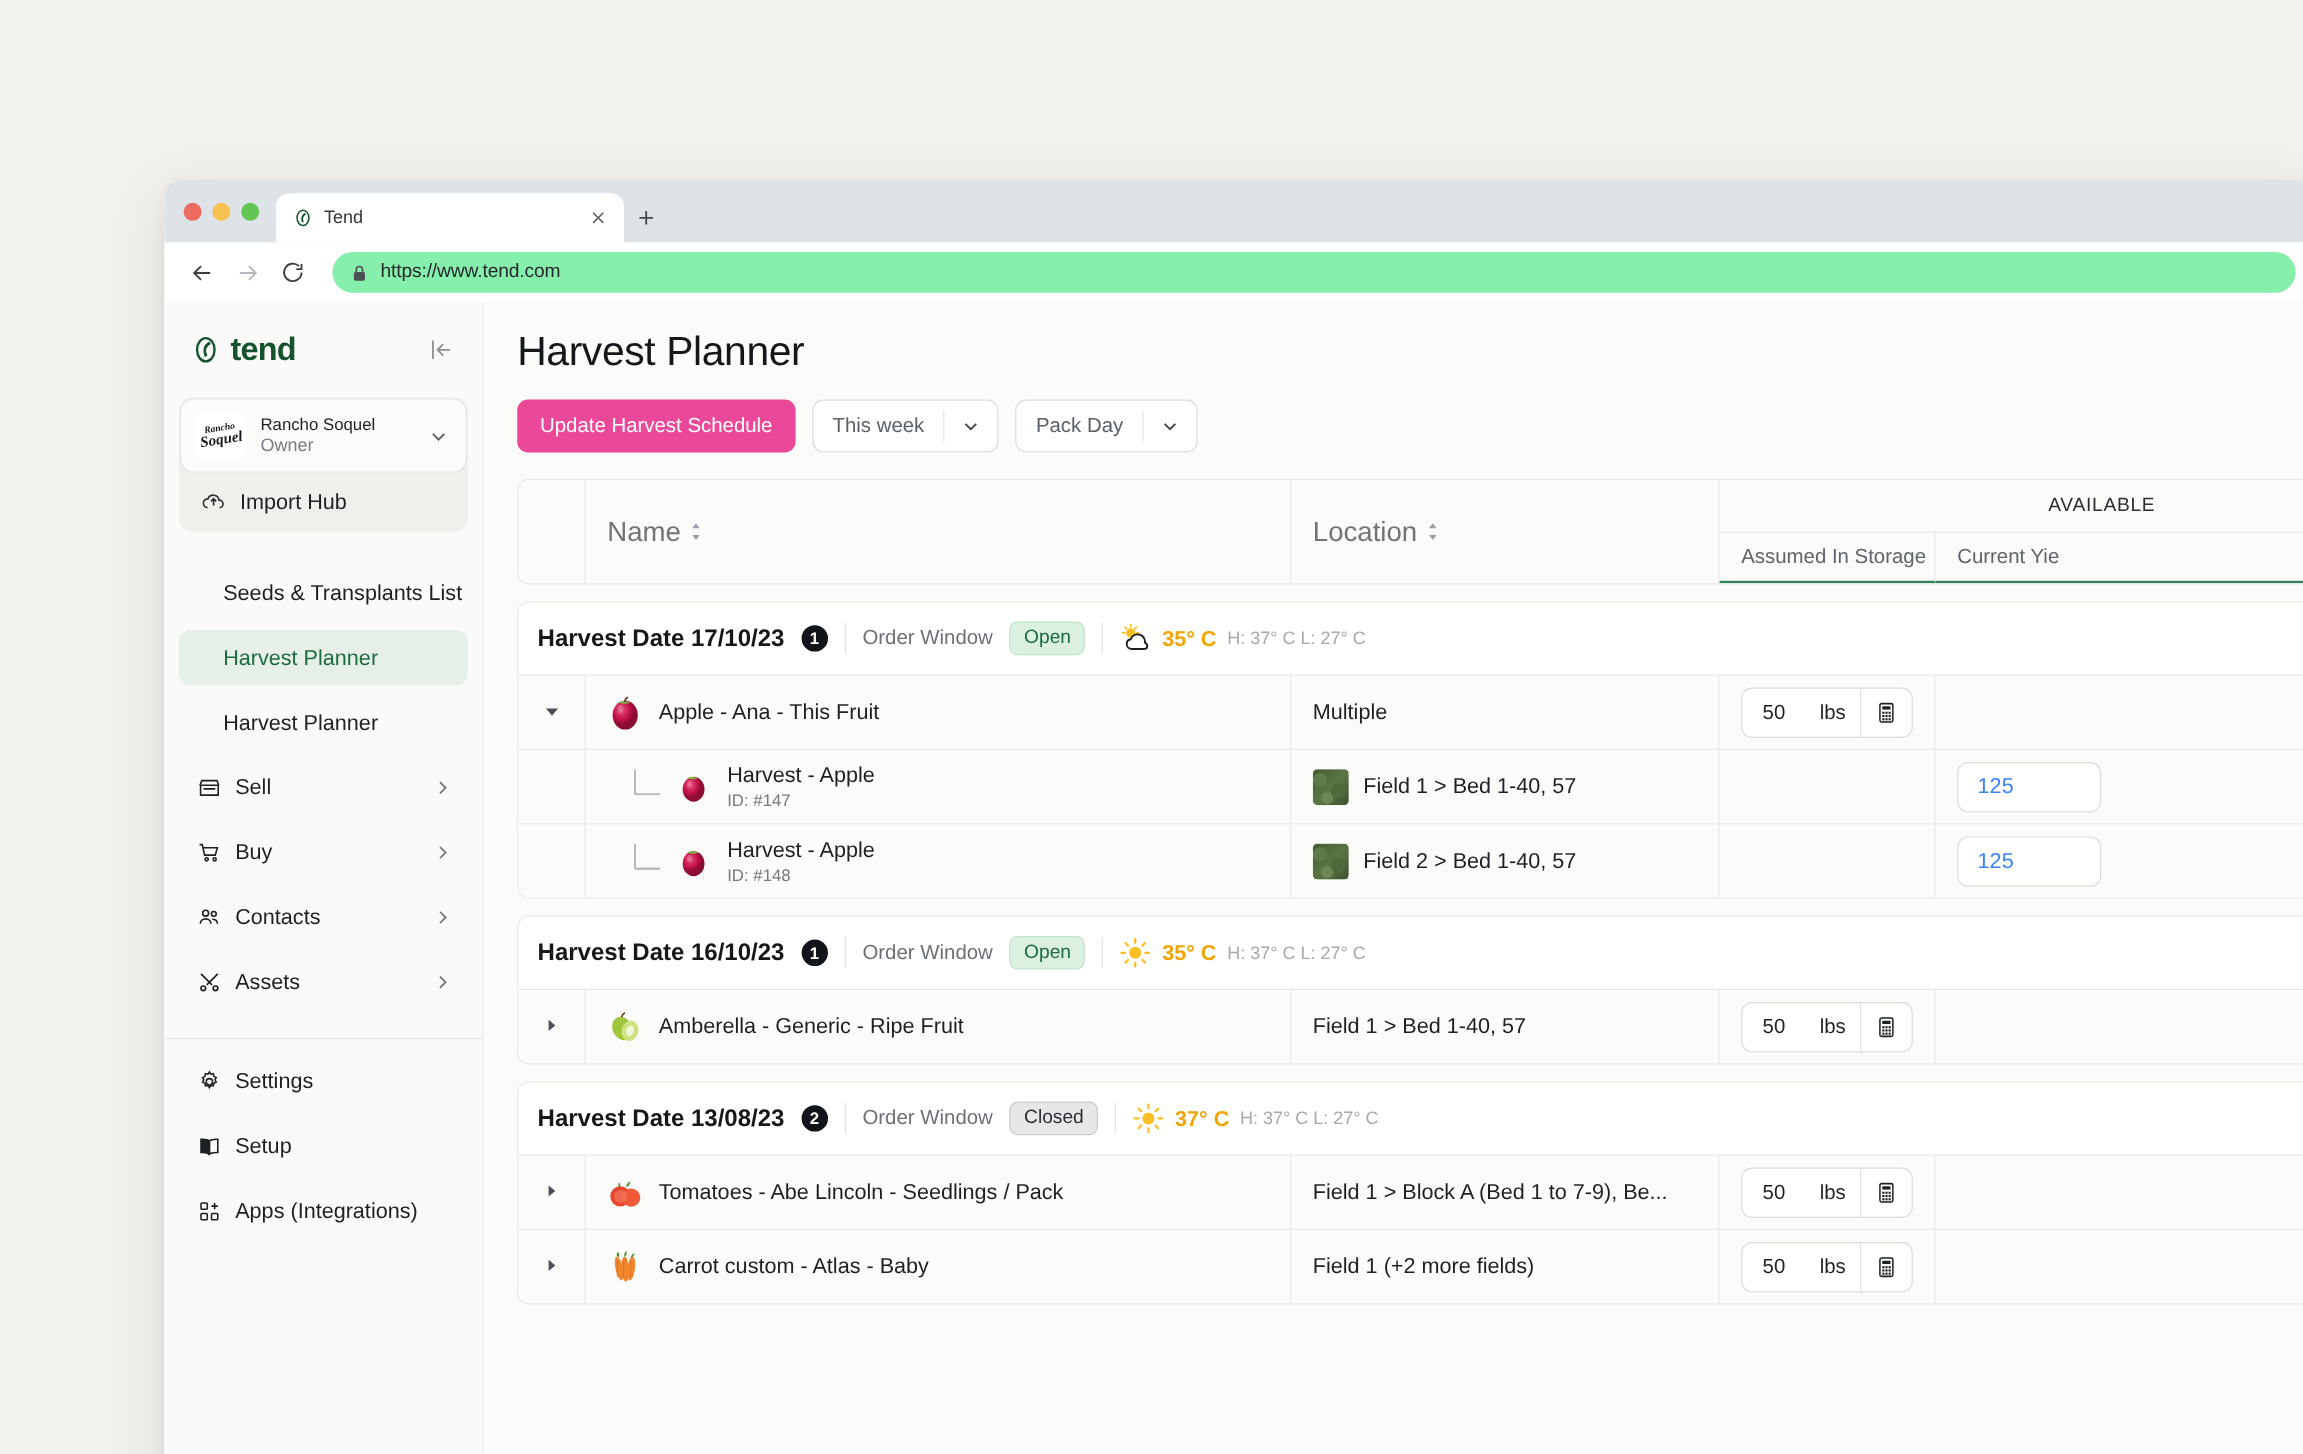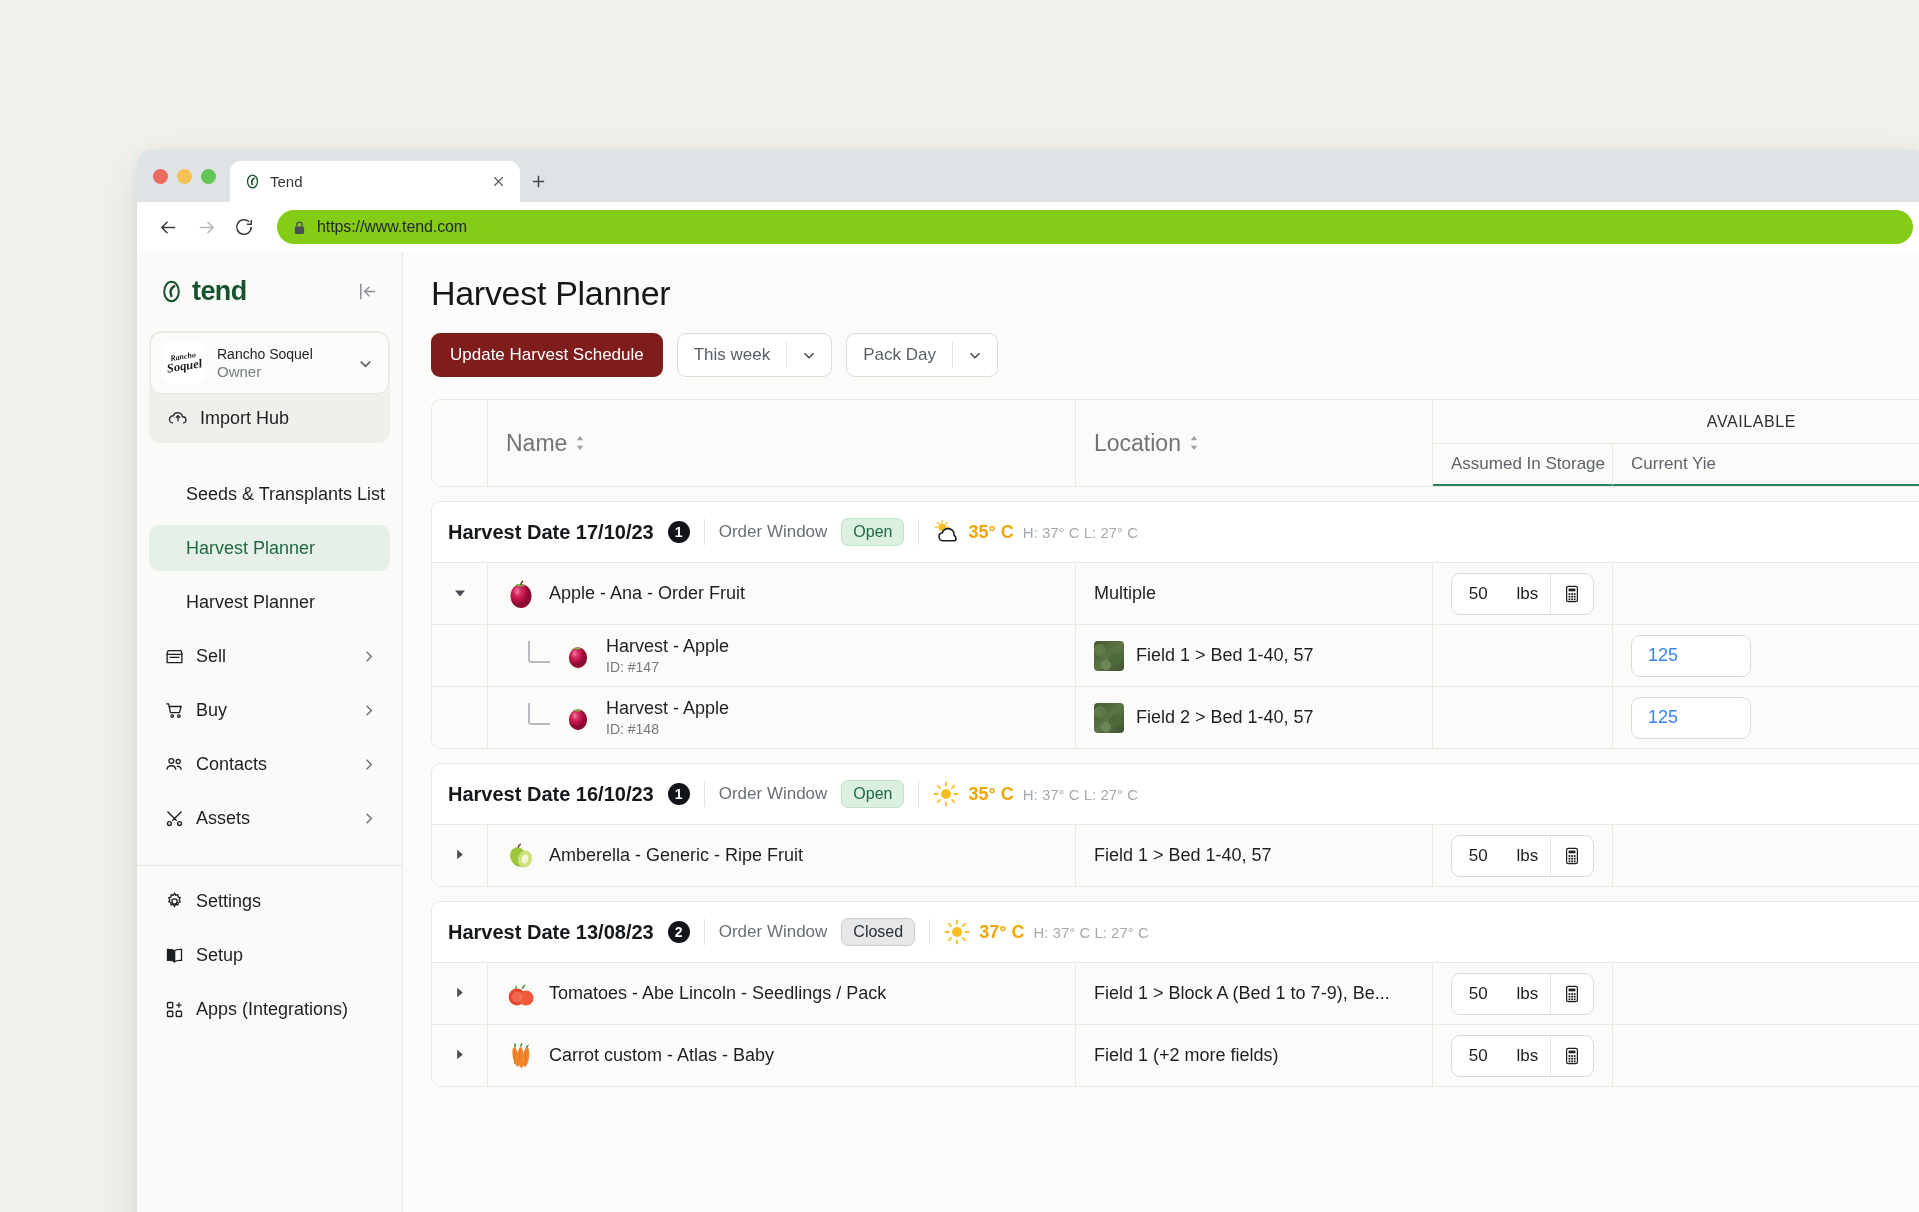--- a/index.html
+++ b/index.html
@@ -73,21 +73,21 @@
     padding: 0 14px 0 16px; gap: 8px;
   }
   .nav-btn {
     width: 30px; height: 30px;
     display: flex; align-items: center; justify-content: center;
     color: #3c4043; flex: 0 0 30px;
   }
   .nav-btn.disabled { color: #b4b8bc; }
   #omnibox {
     flex: 1 1 auto; height: 34px;
-    background: #84cc16; border-radius: 17px;
+    background: #86efac; border-radius: 17px;
     display: flex; align-items: center;
     padding: 0 16px; gap: 11px;
     margin-left: 10px;
   }
   #omnibox .lock { width: 13px; height: 15px; flex: 0 0 13px; color:#4a4f54;}
   #omnibox-url { font-size: 16px; color: #26282b; letter-spacing: -0.1px;}
 
   
   #app-body {
     display: flex;
@@ -195,21 +195,21 @@
   #page-title {
     font-size: 34px; color: #15181b; font-weight: 400;
     letter-spacing: -0.3px;
     margin-bottom: 20px;
   }
   #toolbar {
     display: flex; align-items: center; gap: 14px;
     margin-bottom: 22px;
   }
   #update-btn {
-    background: #7f1d1d; color: #ffffff;
+    background: #ec4899; color: #ffffff;
     font-size: 17px; height: 44px;
     border-radius: 9px;
     display: flex; align-items: center;
     padding: 0 19px;
     white-space: nowrap;
   }
   .dropdown {
     height: 44px; border: 1px solid #dcdcd7;
     background: #ffffff; border-radius: 9px;
     display: flex; align-items: center;
@@ -695,21 +695,21 @@
                         <stop offset="100%" stop-color="#8d0c33"></stop>
                   </radialGradient>
                     </defs>
                   <ellipse cx="15" cy="17" rx="10.5" ry="12" fill="url(#ap1)"></ellipse>
                   <path d="M9 6.5c2.5-1.8 7-2 10 .4-3 .6-6.6.8-10-.4z" fill="#7ab648"></path>
                   <path d="M14.6 6c.4-2.2 1.4-3.4 2.6-4.2" stroke="#6b3f1d" stroke-width="1.5" fill="none"></path>
                   <ellipse cx="11" cy="12" rx="2.4" ry="3.4" fill="#ffffff" opacity="0.18"></ellipse>
                 </svg>
               </span>
               <span class="namewrap">
-                <span class="n1">Apple - Ana - Order Fruit</span>
+                <span class="n1">Apple - Ana - This Fruit</span>
               </span>
             </div>
             <div class="cell c-loc">
               <span class="loctext">Multiple</span>
             </div>
             <div class="cell c-stock">
               <span class="qtybox">
                 <span class="qv">50</span>
                 <span class="qu">lbs</span>
                 <span class="qsep"></span>

